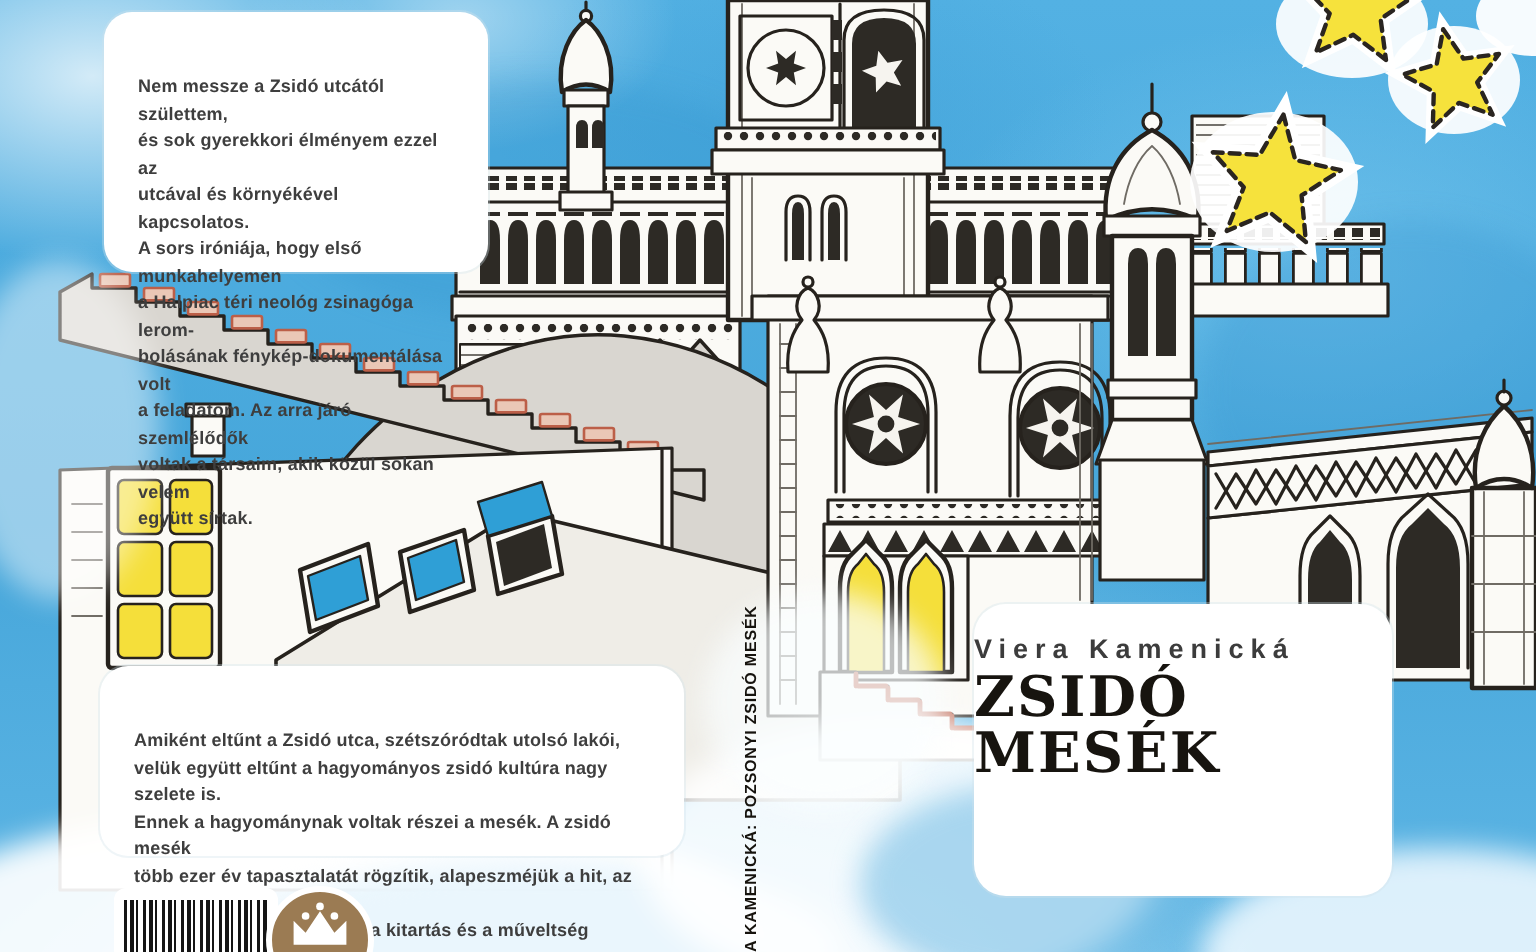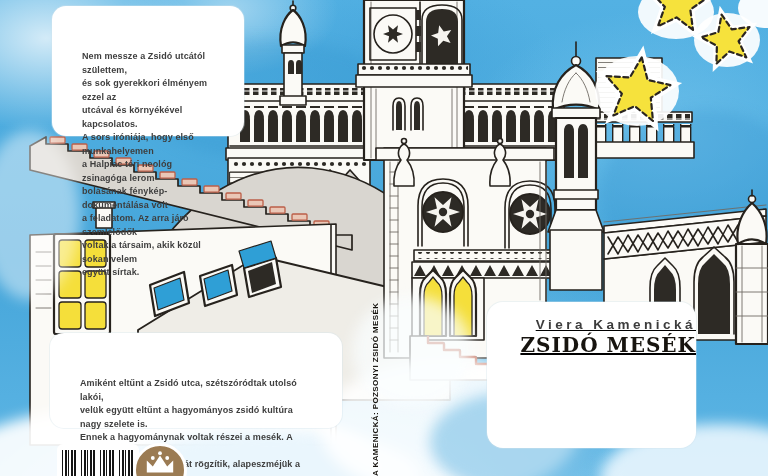--- a/index.html
+++ b/index.html
@@ -25,28 +25,28 @@
   .thin{stroke-width:0.9;stroke:#6f6b64;}
   .yellow{fill:var(--window-yellow,#f5df3a);stroke:var(--ink,#26221d);stroke-width:1.3;}
   .cyanf{fill:var(--skylight-cyan,#2f9fd6);stroke:var(--ink,#26221d);stroke-width:1.2;}
   .brick{fill:#eac7b6;stroke:var(--brick-red,#bc5f48);stroke-width:1.3;}
   .redln{fill:none;stroke:var(--brick-red,#bc5f48);stroke-width:2.4;}
   .star{fill:var(--star-yellow,#f6e23c);stroke:#2a2520;stroke-width:2.2;stroke-dasharray:5 3.5;}
   .halo{fill:#ffffff;stroke:none;}
   .illu{position:absolute;left:0;top:0;}
   .cl{position:absolute;border-radius:50%;filter:blur(7px);pointer-events:none;}
   .panel{position:absolute;background:#ffffff;border-radius:14px;box-shadow:0 0 0 1px rgba(210,225,235,.35);}
-  .paneltext{margin:17px;padding:27px 13px;font-size:9px;line-height:1.5;color:#3e3e3e;font-weight:600;letter-spacing:.1px;}
+  .paneltext{margin:4px;padding:27px 13px;font-size:9px;line-height:1.5;color:#3e3e3e;font-weight:600;letter-spacing:.1px;}
   .quote-box{left:52px;top:6px;width:192px;height:130px;}
   .blurb-box{left:50px;top:333px;width:292px;height:95px;}
-  .title-box{left:487px;top:302px;width:209px;height:146px;border-radius:16px;text-align:right;text-decoration:underline;}
+  .title-box{left:487px;top:302px;width:209px;height:146px;border-radius:16px;text-align:left;}
   .author{margin-top:15px;font-size:13.5px;letter-spacing:3.5px;color:#3c3c3c;font-weight:600;}
   .t1{margin-top:5px;font-family:"DejaVu Serif",serif;font-weight:700;font-size:35px;line-height:1;
       color:var(--title-cyan,#2aa7d9);letter-spacing:1px;}
-  .t2{margin-top:3px;font-family:"DejaVu Serif",serif;font-weight:700;font-size:20px;line-height:1;
+  .t2{margin-top:3px;font-family:"DejaVu Serif",serif;font-weight:700;font-size:28px;line-height:1;
       color:#17140f;letter-spacing:1px;}
   .spine{position:absolute;left:371px;top:476px;transform:rotate(-90deg);transform-origin:0 0;
       white-space:nowrap;font-size:8px;font-weight:700;color:#16130e;letter-spacing:.4px;}
   .barcode{position:absolute;left:57px;top:444px;width:82px;height:32px;background:#fff;border-radius:6px 6px 0 0;}
   .bars{position:absolute;left:5px;top:6px;width:72px;height:26px;
       background:repeating-linear-gradient(90deg,#151515 0 1.5px,#fff 1.5px 3px,#151515 3px 5px,#fff 5px 6.2px,#151515 6.2px 7px,#fff 7px 9.5px);}
   .logo{position:absolute;left:133px;top:443px;width:54px;height:54px;border-radius:50%;
       background:var(--logo-brown,#9b7b53);border:3px solid #fff;box-sizing:border-box;}
 </style>
 </head>

